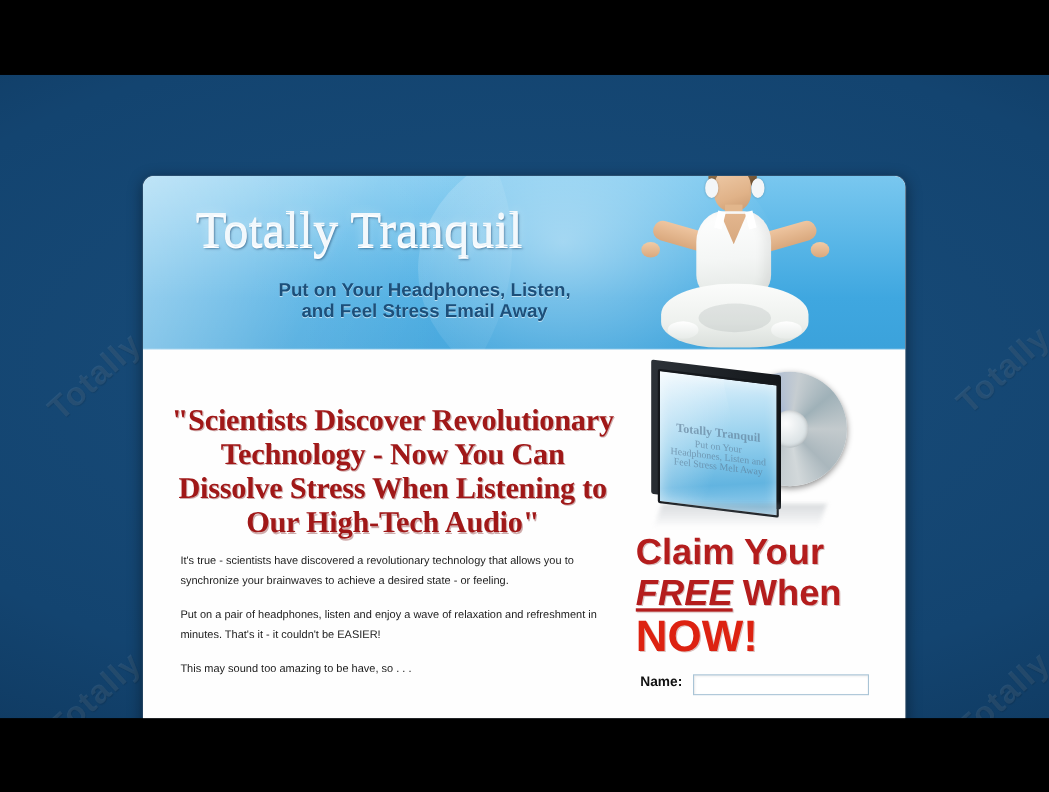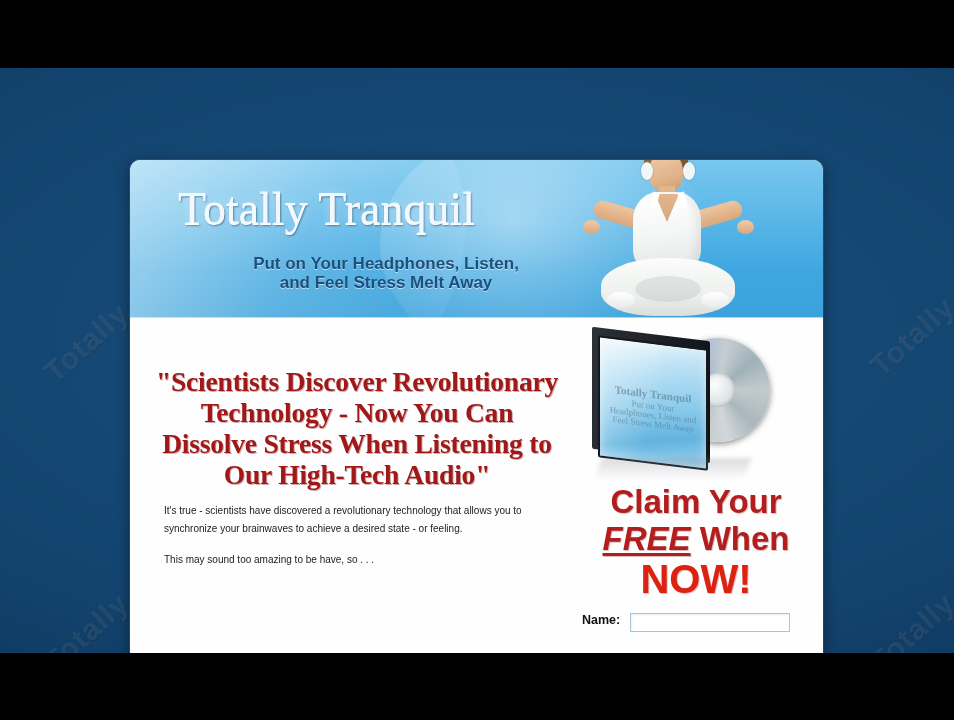--- a/index.html
+++ b/index.html
@@ -299,21 +299,21 @@
   #cd-reflection {
     position: absolute;
     left: 14px; top: 130px;
     width: 150px; height: 22px;
     background: linear-gradient(180deg, rgba(120,130,140,0.28), rgba(255,255,255,0));
     filter: blur(2px);
     transform: skewX(-18deg);
   }
   #cta-block {
     margin-top: 6px;
-    text-align: center;
+    text-align: left;
   }
   .cta-line1 {
     font-family: "Liberation Sans", sans-serif;
     font-weight: bold;
     font-size: 33px;
     line-height: 36px;
     color: #b41d1d;
     text-shadow: 1px 1px 0 rgba(100,0,0,0.25);
   }
   .cta-line2 {
@@ -395,21 +395,21 @@
 
     <div id="page-card">
 
       <div id="header-banner">
         <div id="banner-swoosh"></div>
         <div id="banner-swoosh2"></div>
 
         <div id="logo-title">Totally Tranquil</div>
         <div id="logo-sub">
           <div>Put on Your Headphones, Listen,</div>
-          <div>and Feel Stress Melt Away</div>
+          <div>and Feel Stress Email Away</div>
         </div>
 
         <div id="woman-photo">
           <div class="w-part" id="w-hair"></div>
           <div class="w-part" id="w-head"></div>
           <div class="w-part" id="w-hp-band"></div>
           <div class="w-part" id="w-hp-l"></div>
           <div class="w-part" id="w-hp-r"></div>
           <div class="w-part" id="w-neck"></div>
           <div class="w-part" id="w-arm-l"></div>
@@ -425,20 +425,21 @@
           <div class="w-part" id="w-foot-l"></div>
           <div class="w-part" id="w-foot-r"></div>
         </div>
       </div>
 
       <div id="page-body">
 
         <div id="left-col">
           <h1 id="headline">"Scientists Discover Revolutionary Technology - Now You Can Dissolve Stress When Listening to Our High-Tech Audio"</h1>
           <p class="body-para">It's true - scientists have discovered a revolutionary technology that allows you to synchronize your brainwaves to achieve a desired state - or feeling.</p>
+          <p class="body-para">Put on a pair of headphones, listen and enjoy a wave of relaxation and refreshment in minutes. That's it - it couldn't be EASIER!</p>
           <p class="body-para">This may sound too amazing to be have, so . . .</p>
         </div>
 
         <div id="right-col">
 
           <div id="cd-image">
             <div id="cd-disc"></div>
             <div id="cd-hole"></div>
             <div id="cd-case-back"></div>
             <div id="cd-case-front">

